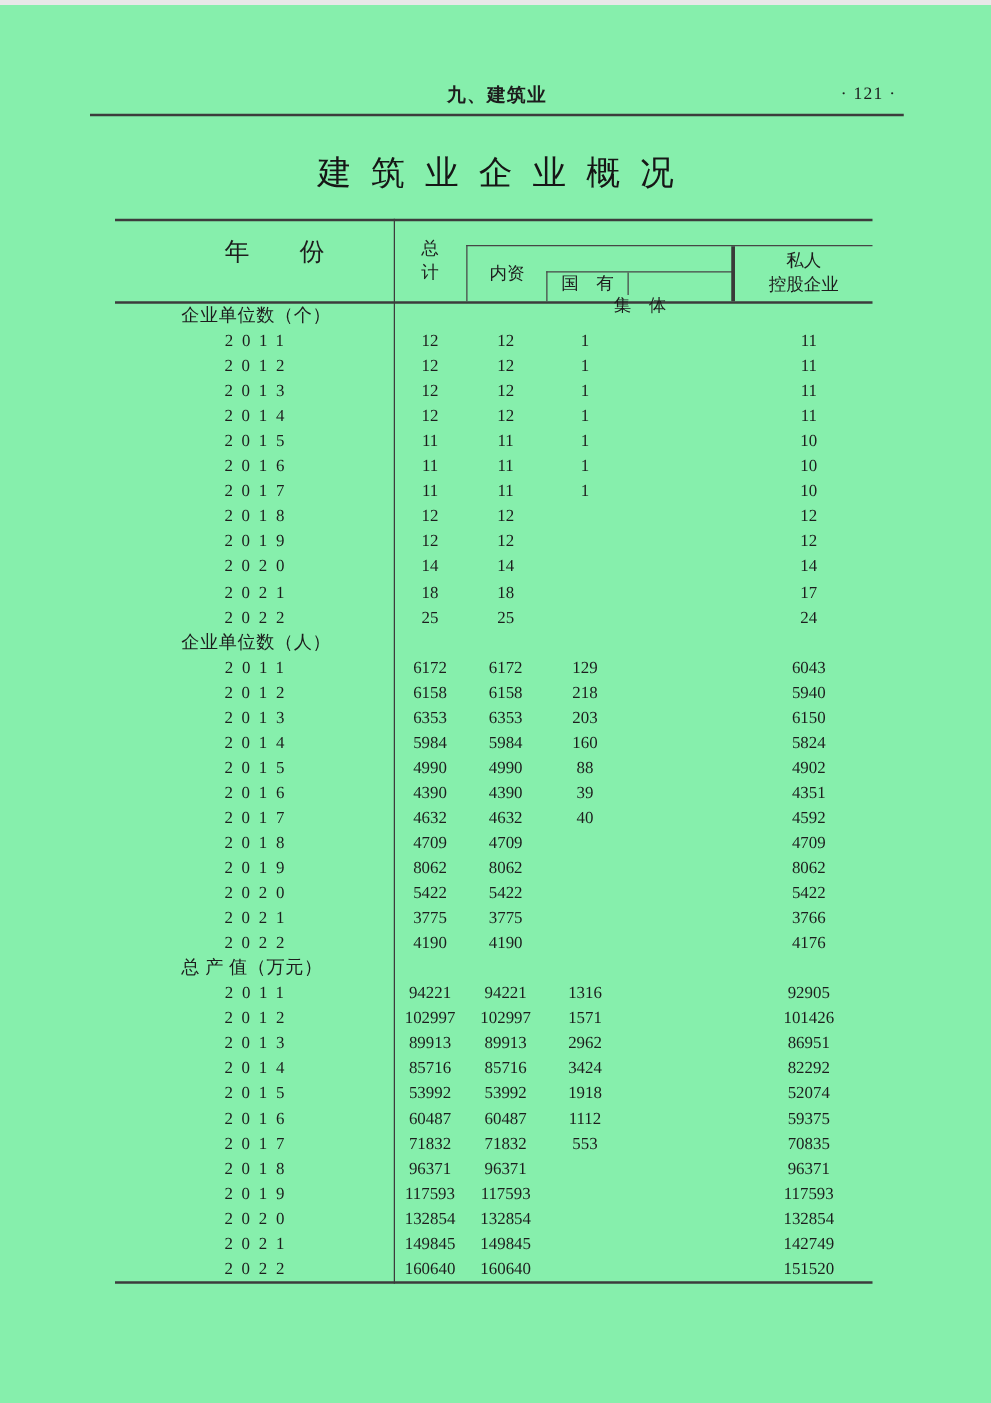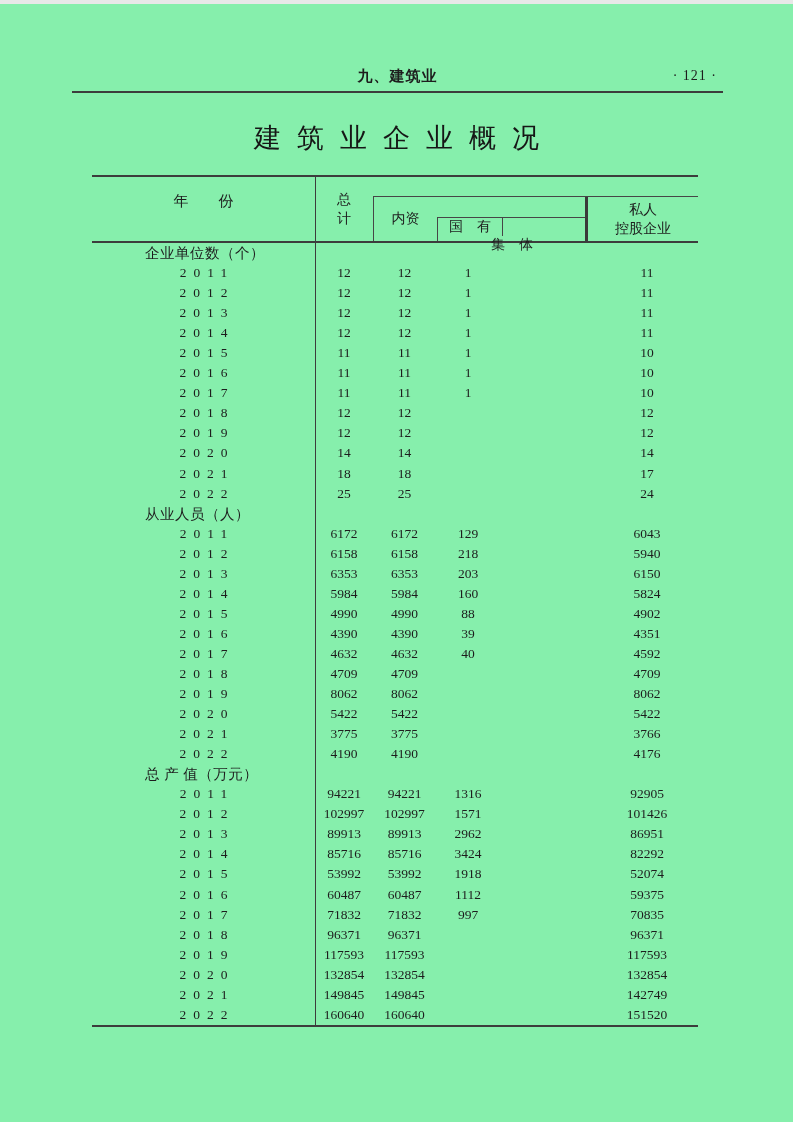--- a/index.html
+++ b/index.html
@@ -26,22 +26,22 @@
     color:#161616;
   }
   
   .stats-table { position:absolute; left:92px; top:171px; width:606px; }
   .vline { position:absolute; left:223px; top:0; bottom:0; width:1px; background:#3c3c3c; z-index:2; }
   .thead {
     position:relative; height:64px;
     border-top:2px solid #3c3c3c; border-bottom:2px solid #3c3c3c;
   }
   .h-year {
-    position:absolute; left:0; top:0; width:223px; height:48px;
-    display:flex; align-items:center; justify-content:center; font-size:15px;
+    position:absolute; left:16px; top:0; width:223px; height:48px;
+    display:flex; align-items:center; justify-content:center; font-size:20px;
   }
   .h-total {
     position:absolute; left:223px; top:0; width:58px; height:64px;
     display:flex; flex-direction:column; align-items:center; justify-content:center;
     font-size:14px; line-height:19px;
   }
   .hbox {
     position:absolute; left:281px; right:0; top:19px; bottom:0;
     border-top:1px solid #464646; border-left:1px solid #464646;
   }
@@ -209,21 +209,21 @@
         </div>
         <div class="row">
           <div class="cell c-year year-num">2022</div>
           <div class="cell c-total">25</div>
           <div class="cell c-dom">25</div>
           <div class="cell c-state"></div>
           <div class="cell c-coll"></div>
           <div class="cell c-priv">24</div>
         </div>
         <div class="row">
-          <div class="cell c-year section-title">从业人员（人）</div>
+          <div class="cell c-year section-title">企业单位数（人）</div>
         </div>
         <div class="row">
           <div class="cell c-year year-num">2011</div>
           <div class="cell c-total">6172</div>
           <div class="cell c-dom">6172</div>
           <div class="cell c-state">129</div>
           <div class="cell c-coll"></div>
           <div class="cell c-priv">6043</div>
         </div>
         <div class="row">
@@ -362,21 +362,21 @@
           <div class="cell c-total">60487</div>
           <div class="cell c-dom">60487</div>
           <div class="cell c-state">1112</div>
           <div class="cell c-coll"></div>
           <div class="cell c-priv">59375</div>
         </div>
         <div class="row">
           <div class="cell c-year year-num">2017</div>
           <div class="cell c-total">71832</div>
           <div class="cell c-dom">71832</div>
-          <div class="cell c-state">997</div>
+          <div class="cell c-state">553</div>
           <div class="cell c-coll"></div>
           <div class="cell c-priv">70835</div>
         </div>
         <div class="row">
           <div class="cell c-year year-num">2018</div>
           <div class="cell c-total">96371</div>
           <div class="cell c-dom">96371</div>
           <div class="cell c-state"></div>
           <div class="cell c-coll"></div>
           <div class="cell c-priv">96371</div>

